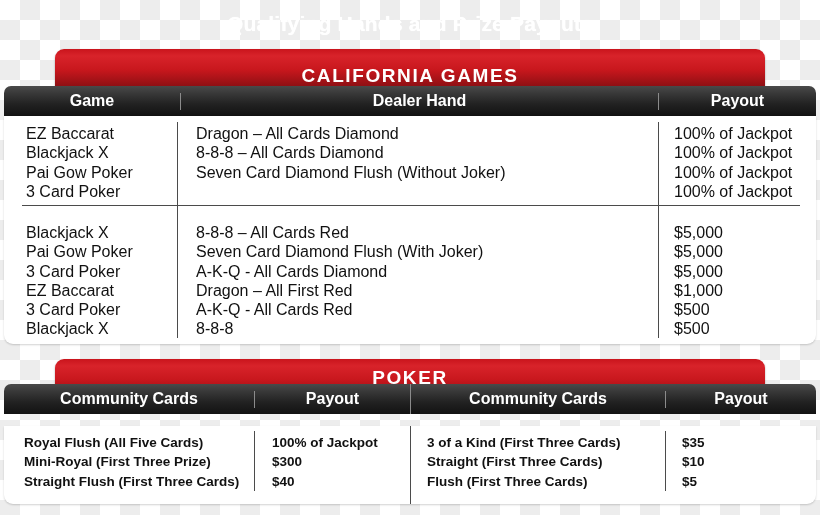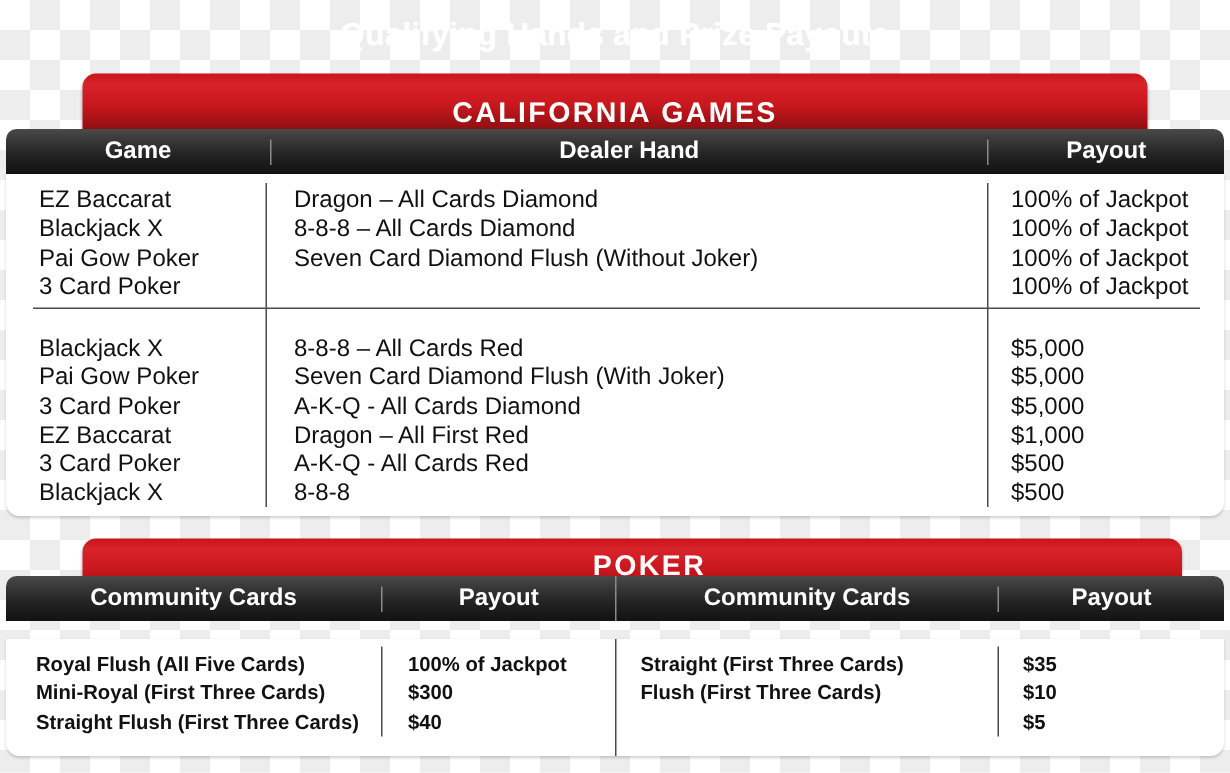--- a/index.html
+++ b/index.html
@@ -52,21 +52,21 @@
     color: #ffffff;
     font-size: 19px;
     font-weight: 700;
     letter-spacing: 1.6px;
     display: flex;
     align-items: center;
     justify-content: center;
     text-align: center;
   }
   .banner-ca { top: 49px; align-items: flex-end; }
-  .banner-poker { top: 359px; padding-left: 23px; }
+  .banner-poker { top: 359px; }
 
   
   .hdr-bar {
     position: absolute;
     left: 4px;
     width: 812px;
     height: 30px;
     border-radius: 7px 7px 0 0;
     background: linear-gradient(to bottom, #4a4a4a 0%, #3a3a3a 22%, #222222 60%, #121212 100%);
     color: #ffffff;
@@ -208,29 +208,30 @@
     <div class="hdr-cell" style="left:662px;width:150px;">Payout</div>
   </div>
 
   <div class="panel panel-poker">
     <div class="vrule" style="left:250px;top:5px;height:60px;"></div>
     <div class="vrule" style="left:406px;top:0px;height:78px;"></div>
     <div class="vrule" style="left:661px;top:5px;height:60px;"></div>
 
     <div class="cell-list bold" style="left:20px;top:7px;">
       <div>Royal Flush (All Five Cards)</div>
-      <div>Mini-Royal (First Three Cards)</div>
+      <div>Mini-Royal (First Three Prize)</div>
       <div>Straight Flush (First Three Cards)</div>
     </div>
     <div class="cell-list bold" style="left:268px;top:7px;">
       <div>100% of Jackpot</div>
       <div>$300</div>
       <div>$40</div>
     </div>
     <div class="cell-list bold" style="left:423px;top:7px;">
+      <div>3 of a Kind (First Three Cards)</div>
       <div>Straight (First Three Cards)</div>
       <div>Flush (First Three Cards)</div>
     </div>
     <div class="cell-list bold" style="left:678px;top:7px;">
       <div>$35</div>
       <div>$10</div>
       <div>$5</div>
     </div>
   </div>
 

